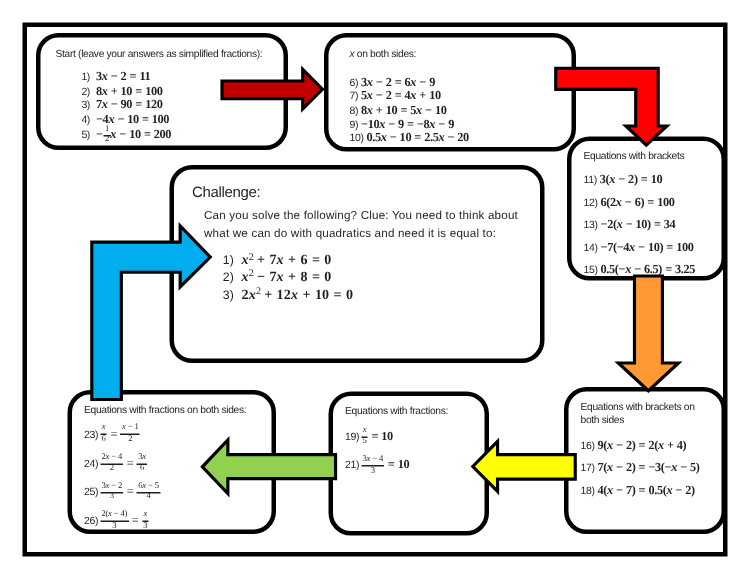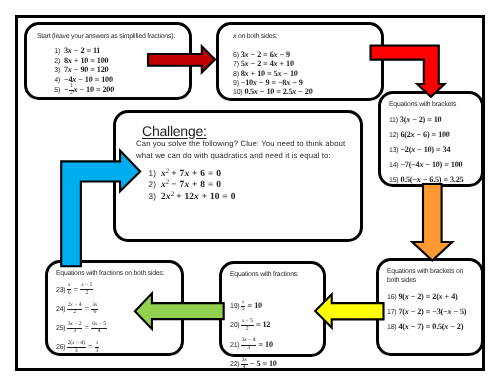--- a/index.html
+++ b/index.html
@@ -59,31 +59,31 @@
   #box-brackets .eqrow{height:14.8px;}
   #box-brackets .eqrow .enum{width:auto;margin-right:2px;text-align:left;}
 
   #box-brkboth{padding:7px 0 0 8px;}
   #box-brkboth .hd{width:86px;}
   #box-brkboth .eqs-list{margin-top:6px;}
   #box-brkboth .eqrow{height:15px;}
   #box-brkboth .eqrow .enum{width:auto;margin-right:2px;text-align:left;}
 
   #box-challenge{padding:0;}
-  #box-challenge .ch-hd{position:absolute;left:26px;top:8.5px;font-size:14px;
-      text-decoration:underline;text-underline-offset:1.6px;}
+  #box-challenge .ch-hd{position:absolute;left:12px;top:8.5px;font-size:10px;
+      text-underline-offset:1.6px;}
   #box-challenge .ch-p{position:absolute;left:20px;font-size:7.75px;line-height:1;letter-spacing:0.125px;}
   #box-challenge .ch-p1{top:26.5px;}
   #box-challenge .ch-p2{top:38.5px;}
   #box-challenge .eqs-list{position:absolute;left:31px;top:55px;}
   #box-challenge .eqrow{height:11.3px;font-size:9.4px;letter-spacing:0.12px;}
   #box-challenge .eqrow .enum{width:9px;margin-right:5px;text-align:right;font-size:8.2px;}
 
   #box-frac{padding:7px 0 0 8px;}
-  #box-frac .eqs-list{margin-top:20px;}
+  #box-frac .eqs-list{margin-top:5px;}
   #box-frac .eqrow{height:19.3px;}
   #box-frac .eqrow .enum{width:auto;margin-right:0.5px;text-align:left;}
 
   #box-fracboth{padding:7px 0 0 8px;}
   #box-fracboth .eqs-list{margin-top:4.5px;}
   #box-fracboth .eqrow{height:19.3px;}
   #box-fracboth .eqrow .enum{width:auto;margin-right:0.5px;text-align:left;}
 
   svg.arrows{position:absolute;left:0;top:0;width:500px;height:386px;}
   .ar-front{z-index:6;}
@@ -146,23 +146,21 @@
       <div class="eqrow fr"><span class="enum">24)</span><span class="frac"><span class="nu">2<span class="mi">x</span> − 4</span><span class="de">2</span></span><span class="eqs">=</span><span class="frac"><span class="nu">3<span class="mi">x</span></span><span class="de">6</span></span></div>
       <div class="eqrow fr"><span class="enum">25)</span><span class="frac"><span class="nu">3<span class="mi">x</span> − 2</span><span class="de">3</span></span><span class="eqs">=</span><span class="frac"><span class="nu">6<span class="mi">x</span> − 5</span><span class="de">4</span></span></div>
       <div class="eqrow fr"><span class="enum">26)</span><span class="frac"><span class="nu">2(<span class="mi">x</span> − 4)</span><span class="de">3</span></span><span class="eqs">=</span><span class="frac"><span class="nu"><span class="mi">x</span></span><span class="de">3</span></span></div>
     </div>
   </div>
 
   <div class="box" id="box-frac">
     <div class="hd">Equations with fractions:</div>
     <div class="eqs-list">
       <div class="eqrow fr"><span class="enum">19)</span><span class="frac"><span class="nu"><span class="mi">x</span></span><span class="de">5</span></span><span class="etxt">= 10</span></div>
-      <div class="eqrow fr"><span class="enum">20)</span><span class="frac"><span class="nu"><span class="mi">x</span> − 5</span><span class="de">2</span></span><span class="etxt">= 12</span></div>
       <div class="eqrow fr"><span class="enum">21)</span><span class="frac"><span class="nu">3<span class="mi">x</span> − 4</span><span class="de">3</span></span><span class="etxt">= 10</span></div>
-      <div class="eqrow fr"><span class="enum">22)</span><span class="frac"><span class="nu">3<span class="mi">x</span></span><span class="de">4</span></span><span class="etxt">− 5 = 10</span></div>
     </div>
   </div>
 
   <div class="box" id="box-brkboth">
     <div class="hd">Equations with brackets on both sides</div>
     <div class="eqs-list">
       <div class="eqrow"><span class="enum">16)</span><span class="etxt">9(<span class="mi">x</span> − 2) = 2(<span class="mi">x</span> + 4)</span></div>
       <div class="eqrow"><span class="enum">17)</span><span class="etxt">7(<span class="mi">x</span> − 2) = −3(−<span class="mi">x</span> − 5)</span></div>
       <div class="eqrow"><span class="enum">18)</span><span class="etxt">4(<span class="mi">x</span> − 7) = 0.5(<span class="mi">x</span> − 2)</span></div>
     </div>

